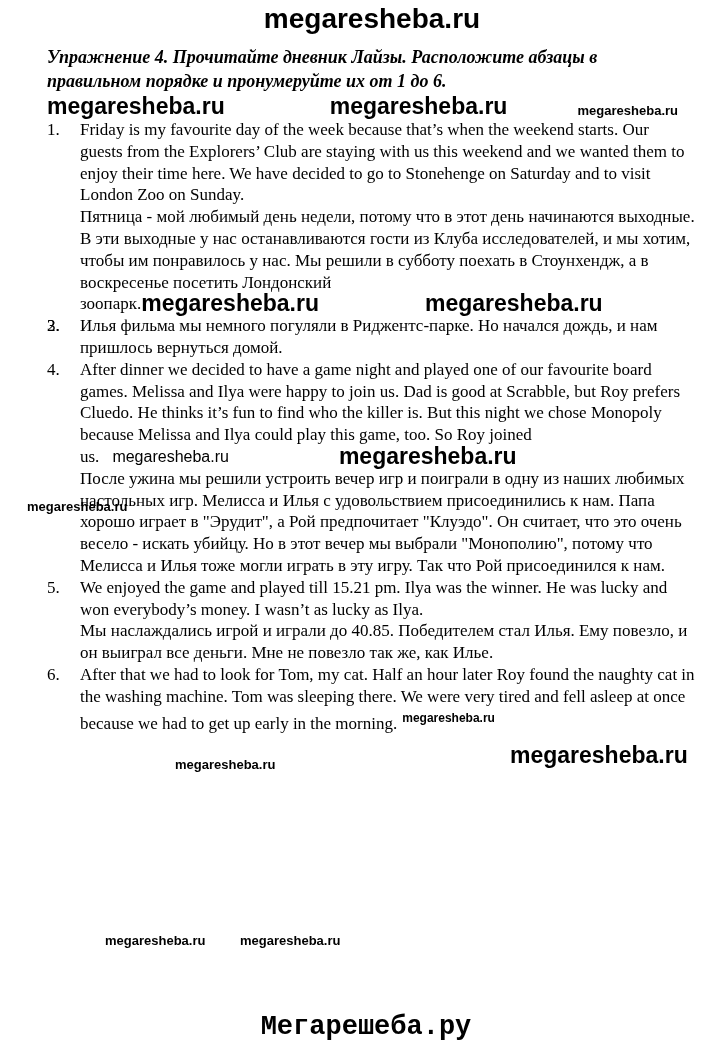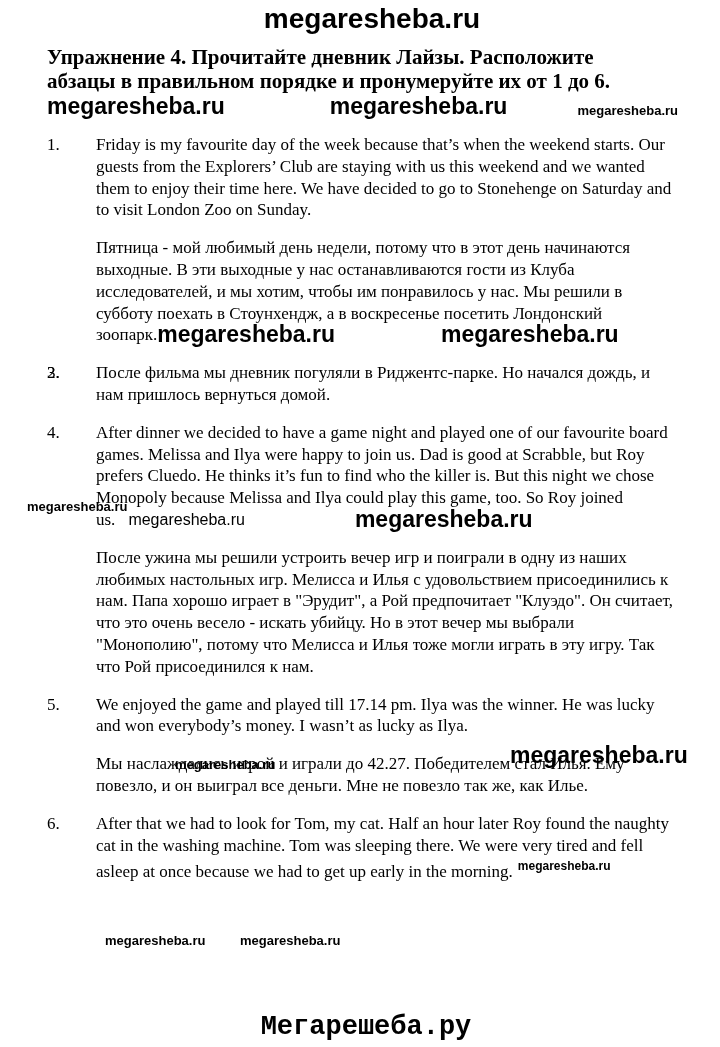--- a/index.html
+++ b/index.html
@@ -18,42 +18,43 @@
     text-align: center;
     font-family: "Liberation Sans", sans-serif;
     font-weight: bold;
     font-size: 28px;
     line-height: 30px;
   }
   .title {
     margin: 12px 35px 0 35px;
     width: 592px;
     font-weight: bold;
-    font-size: 21px;
+    font-size: 18px;
     line-height: 23.5px;
+    font-style: italic;
   }
   .wm { font-family: "Liberation Sans", sans-serif; font-weight: bold; white-space: nowrap; }
   .wm-row {
     margin: 1px 35px 0 35px;
     display: flex;
     align-items: flex-end;
   }
   .wm-xl { font-size: 23px; line-height: 24px; }
   .wm-row .wm-2 { margin-left: 105px; }
   .wm-row .wm-3 { margin-left: auto; margin-right: 19px; font-size: 13px; line-height: 15px; }
   .items { margin: 1px 25px 0 35px; }
   .item {
     position: relative;
     padding-left: 33px;
     width: 615px;
     font-size: 17px;
     line-height: 21.8px;
   }
   .num { position: absolute; left: 0; top: 0; }
-  .item p { margin: 16px; }
+  .item p { margin: 0; }
   .ru { }
   .wm-inline-lg { font-size: 23px; line-height: 21.8px; vertical-align: -2px; }
   .gap-sm { margin-left: 14px; }
   .gap-lg { margin-left: 106px; }
   .wm-inline-md { font-size: 16px; font-weight: normal; margin-left: 13px; }
   .wm-inline-md + .wm-inline-lg { margin-left: 110px; }
   .wm-inline-xs { font-size: 12px; vertical-align: 7px; margin-left: 5px; }
   .wm-abs { position: absolute; font-size: 13px; line-height: 14px; }
   .wm-a1 { left: 27px;  top: 500px; }
   .wm-a2 { left: 510px; top: 743px; font-size: 23px; line-height: 24px; }
@@ -92,33 +93,33 @@
       <p class="en"><span>Friday is my favourite day of the week because that’s when the weekend starts. Our guests from the Explorers’ Club are staying with us this weekend and we wanted them to enjoy their time here. We have decided to go to Stonehenge on Saturday and to visit London Zoo on Sunday.</span></p>
       <p class="ru"><span>Пятница - мой любимый день недели, потому что в этот день начинаются выходные. В эти выходные у нас останавливаются гости из Клуба исследователей, и мы хотим, чтобы им понравилось у нас. Мы решили в субботу поехать в Стоунхендж, а в воскресенье посетить Лондонский зоопарк.</span><span class="wm wm-inline-lg">megaresheba.ru</span><span class="wm wm-inline-lg gap-lg">megaresheba.ru</span></p>
     </div>
 
     <div class="item">
       <span class="num">2.</span>
     </div>
 
     <div class="item">
       <span class="num">3.</span>
-      <p class="ru"><span>После фильма мы дневник погуляли в Риджентс-парке. Но начался дождь, и нам пришлось вернуться домой.</span></p>
+      <p class="ru"><span>Илья фильма мы немного погуляли в Риджентс-парке. Но начался дождь, и нам пришлось вернуться домой.</span></p>
     </div>
 
     <div class="item">
       <span class="num">4.</span>
       <p class="en"><span>After dinner we decided to have a game night and played one of our favourite board games. Melissa and Ilya were happy to join us. Dad is good at Scrabble, but Roy prefers Cluedo. He thinks it’s fun to find who the killer is. But this night we chose Monopoly because Melissa and Ilya could play this game, too. So Roy joined us.</span><span class="wm wm-inline-md">megaresheba.ru</span><span class="wm wm-inline-lg">megaresheba.ru</span></p>
       <p class="ru"><span>После ужина мы решили устроить вечер игр и поиграли в одну из наших любимых настольных игр. Мелисса и Илья с удовольствием присоединились к нам. Папа хорошо играет в "Эрудит", а Рой предпочитает "Клуэдо". Он считает, что это очень весело - искать убийцу. Но в этот вечер мы выбрали "Монополию", потому что Мелисса и Илья тоже могли играть в эту игру. Так что Рой присоединился к нам.</span></p>
     </div>
 
     <div class="item">
       <span class="num">5.</span>
-      <p class="en"><span>We enjoyed the game and played till 17.14 pm. Ilya was the winner. He was lucky and won everybody’s money. I wasn’t as lucky as Ilya.</span></p>
-      <p class="ru"><span>Мы наслаждались игрой и играли до 42.27. Победителем стал Илья. Ему повезло, и он выиграл все деньги. Мне не повезло так же, как Илье.</span></p>
+      <p class="en"><span>We enjoyed the game and played till 15.21 pm. Ilya was the winner. He was lucky and won everybody’s money. I wasn’t as lucky as Ilya.</span></p>
+      <p class="ru"><span>Мы наслаждались игрой и играли до 40.85. Победителем стал Илья. Ему повезло, и он выиграл все деньги. Мне не повезло так же, как Илье.</span></p>
     </div>
 
     <div class="item">
       <span class="num">6.</span>
       <p class="en"><span>After that we had to look for Tom, my cat. Half an hour later Roy found the naughty cat in the washing machine. Tom was sleeping there. We were very tired and fell asleep at once because we had to get up early in the morning.</span><span class="wm wm-inline-xs">megaresheba.ru</span></p>
     </div>
 
   </div>
 
   <span class="wm wm-abs wm-a1">megaresheba.ru</span>

